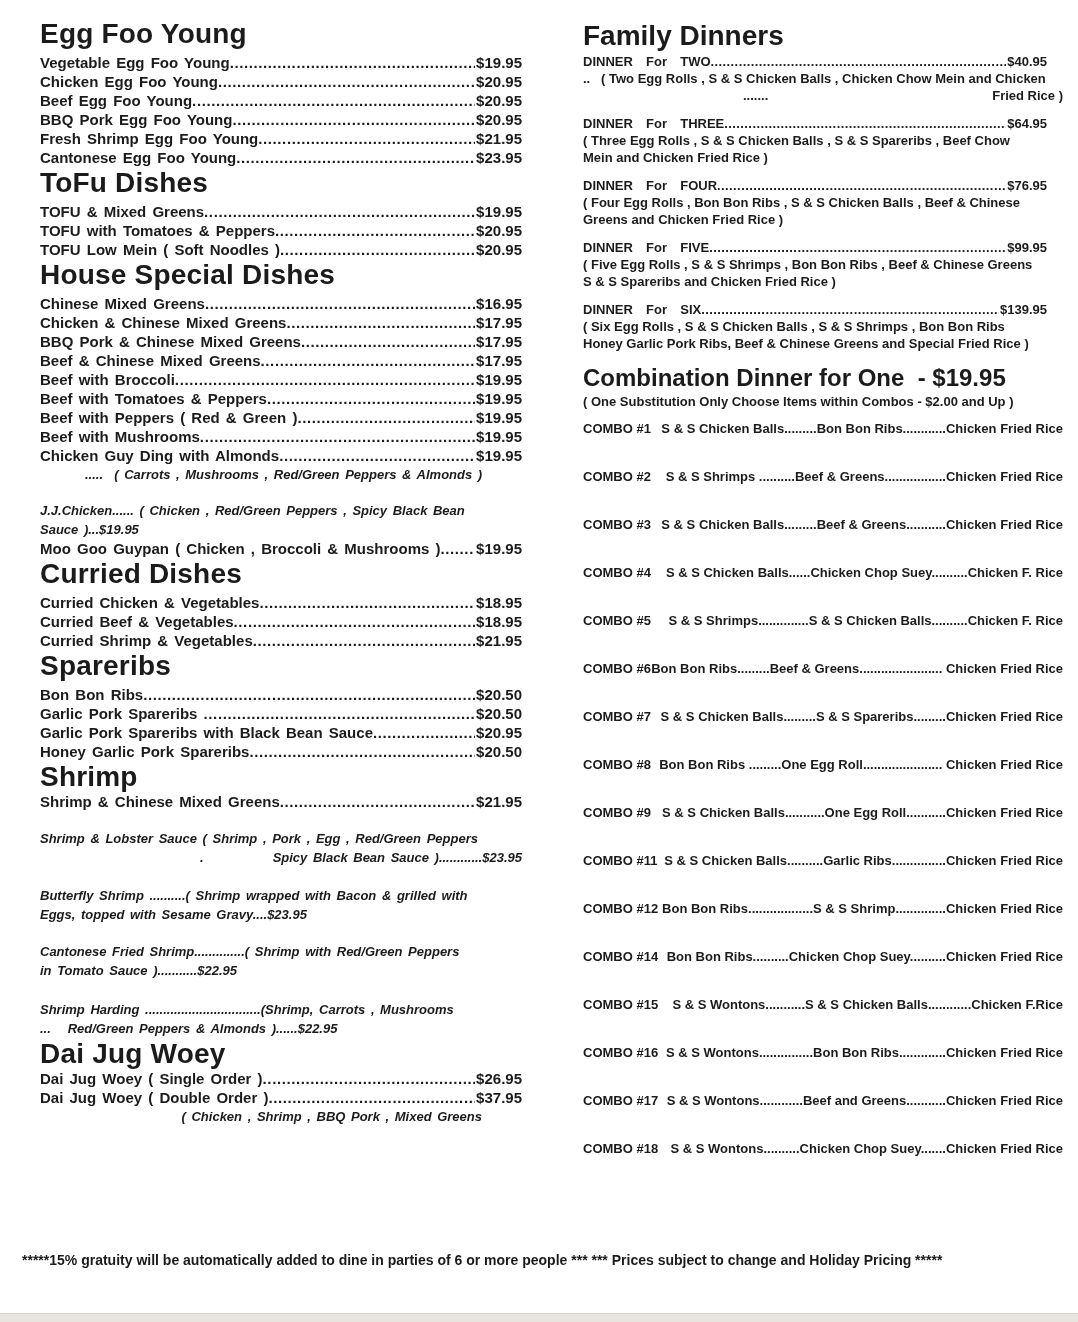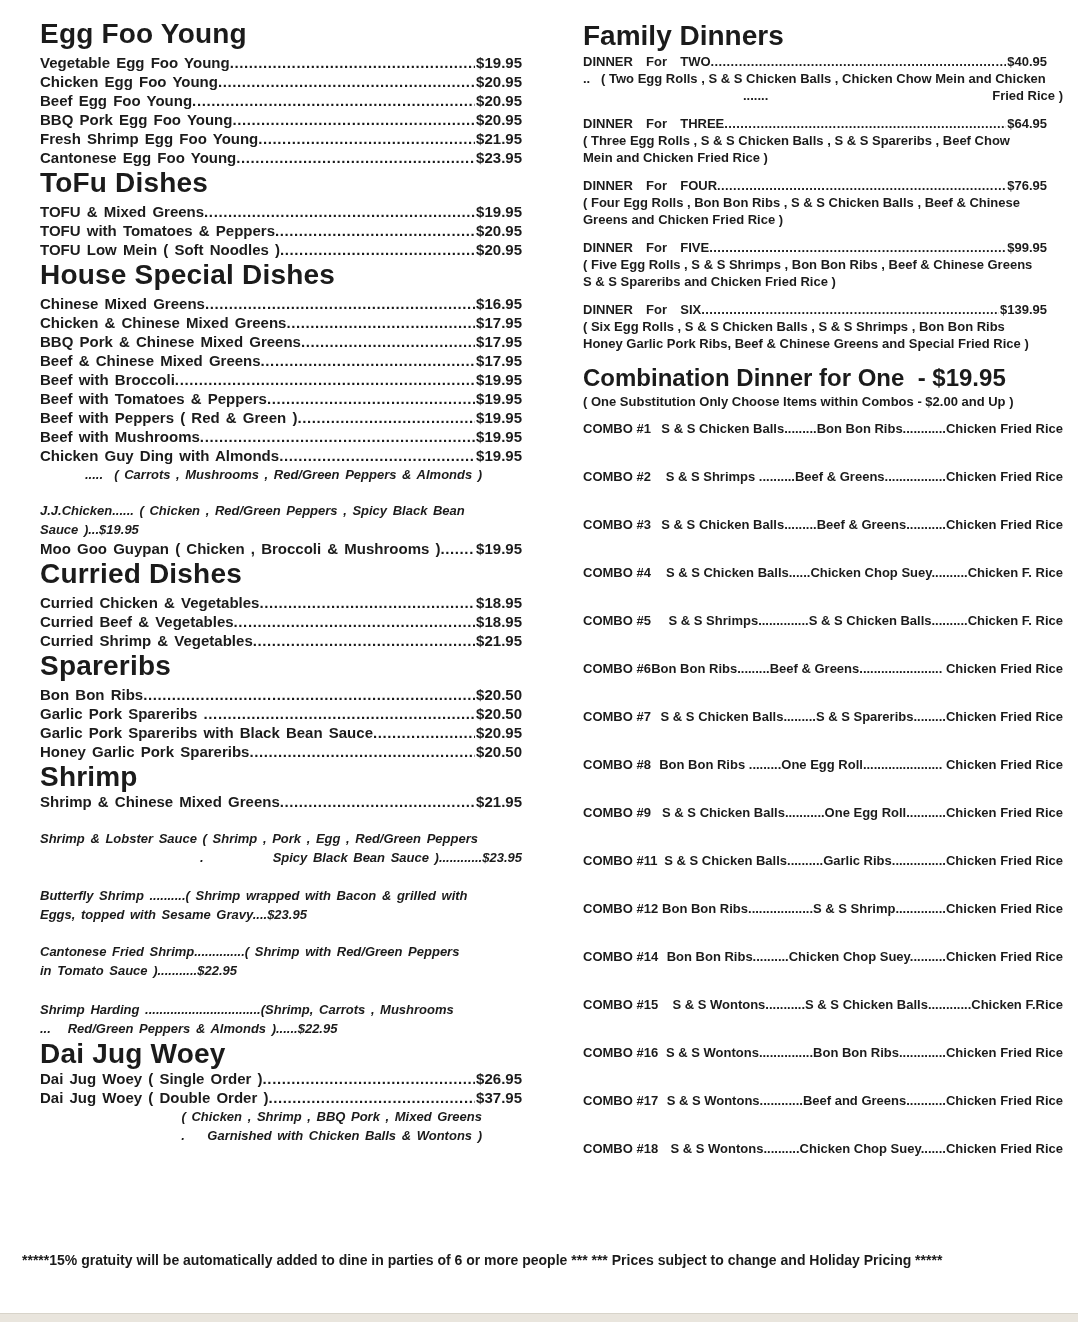--- a/index.html
+++ b/index.html
@@ -169,21 +169,20 @@
         <div class="note line-r">...   Red/Green Peppers &amp; Almonds )......$22.95</div>
       </div>
     </section>
 
     <section>
       <h1 class="sec mt7" style="margin-bottom:0;">Dai Jug Woey</h1>
       <div class="row"><span class="nm">Dai Jug Woey ( Single Order )</span><span class="dots"></span><span class="pr">$26.95</span></div>
       <div class="row"><span class="nm">Dai Jug Woey ( Double Order )</span><span class="dots"></span><span class="pr">$37.95</span></div>
       <div class="dai-notes">
         <div class="note">( Chicken , Shrimp , BBQ Pork , Mixed Greens</div>
-        <div class="note">.    Garnished with Chicken Balls &amp; Wontons )</div>
       </div>
     </section>
 
   </div>
 
   <div class="col-right">
 
     <section>
       <h1 class="fd-title">Family Dinners</h1>
 

